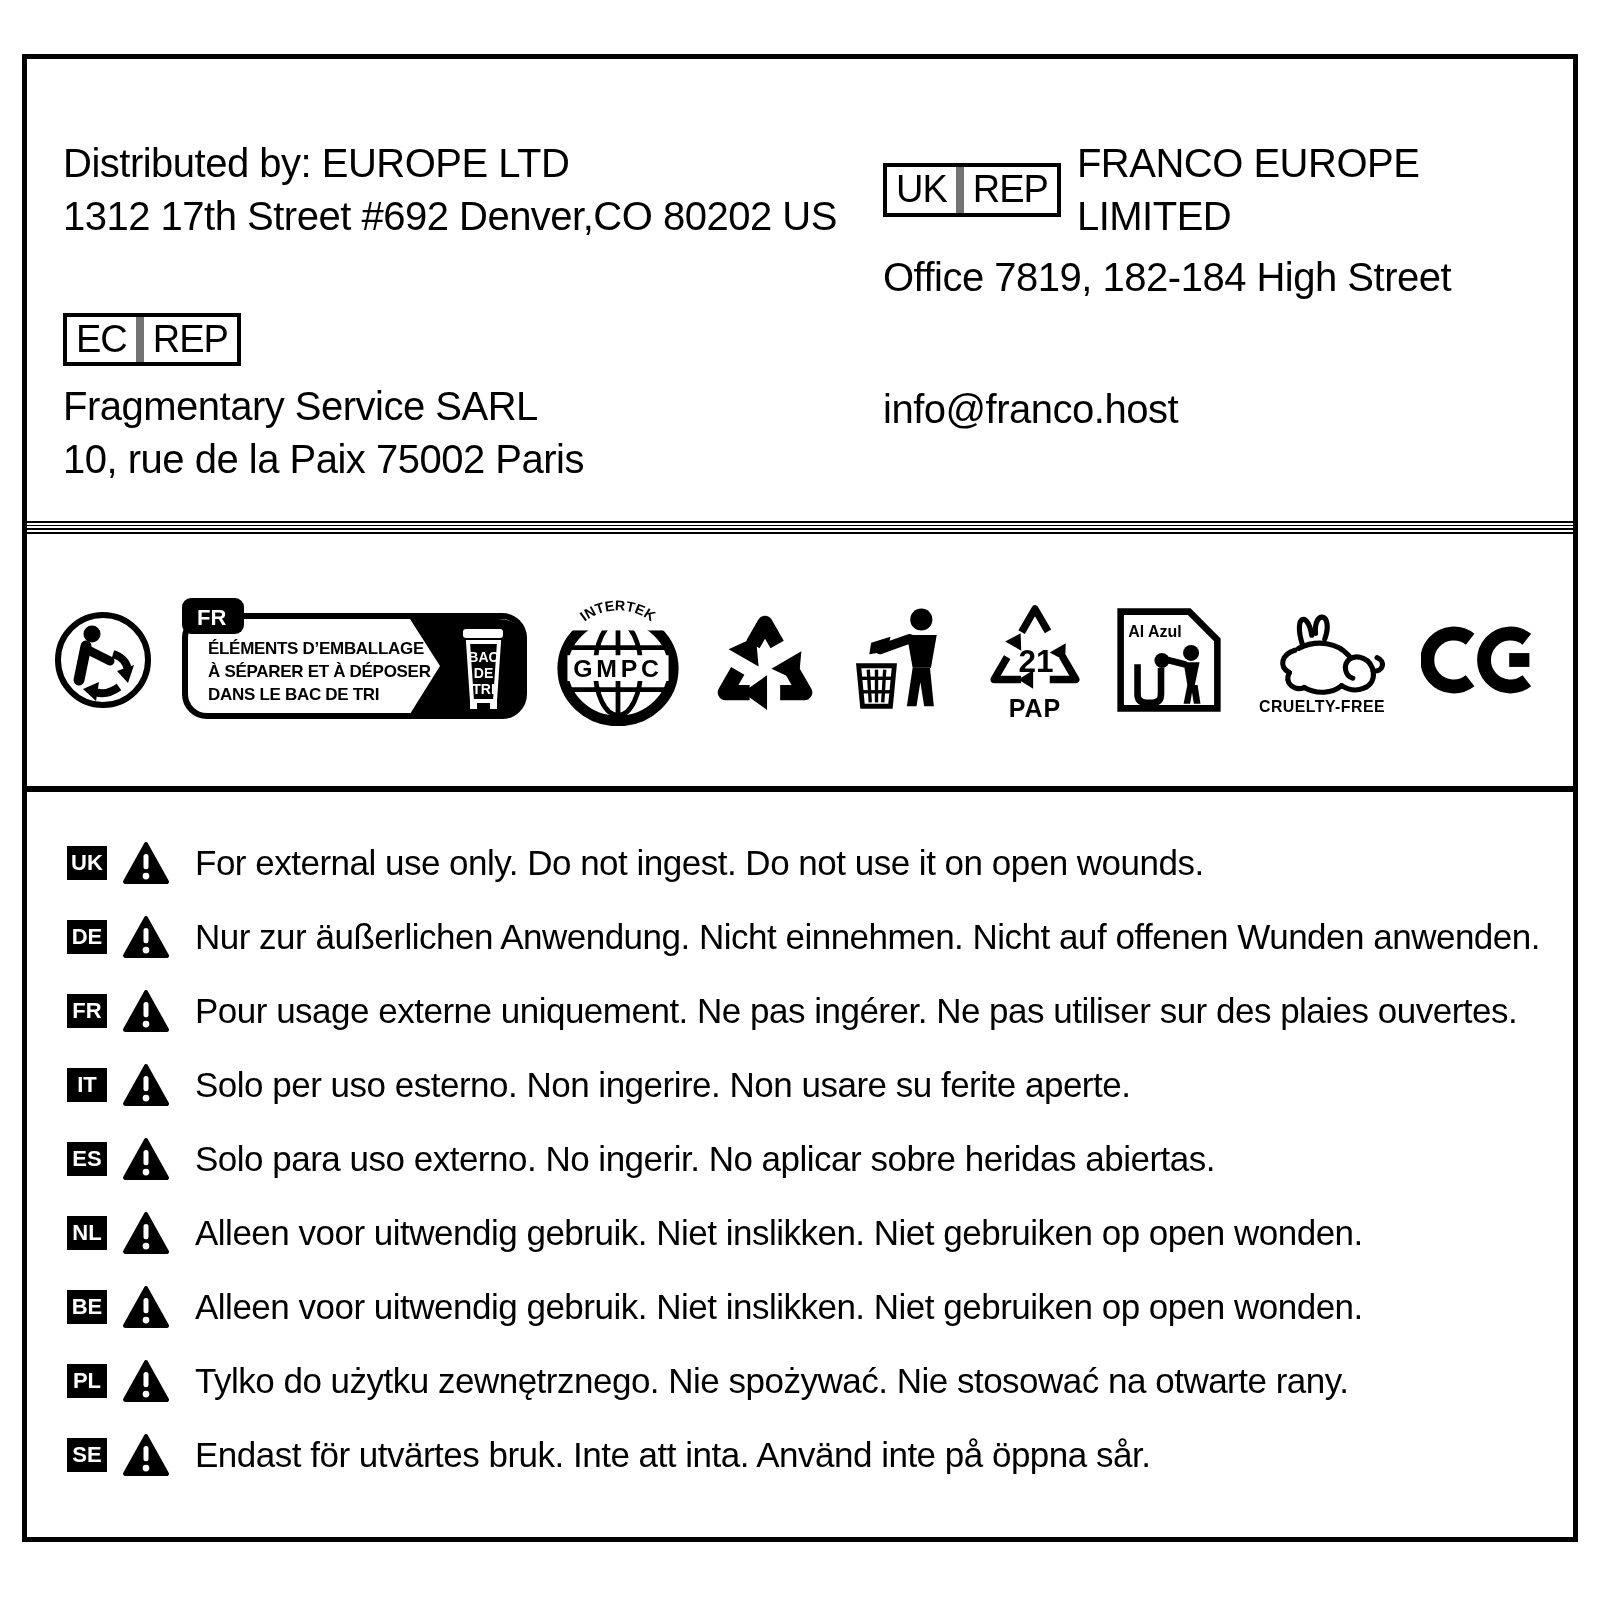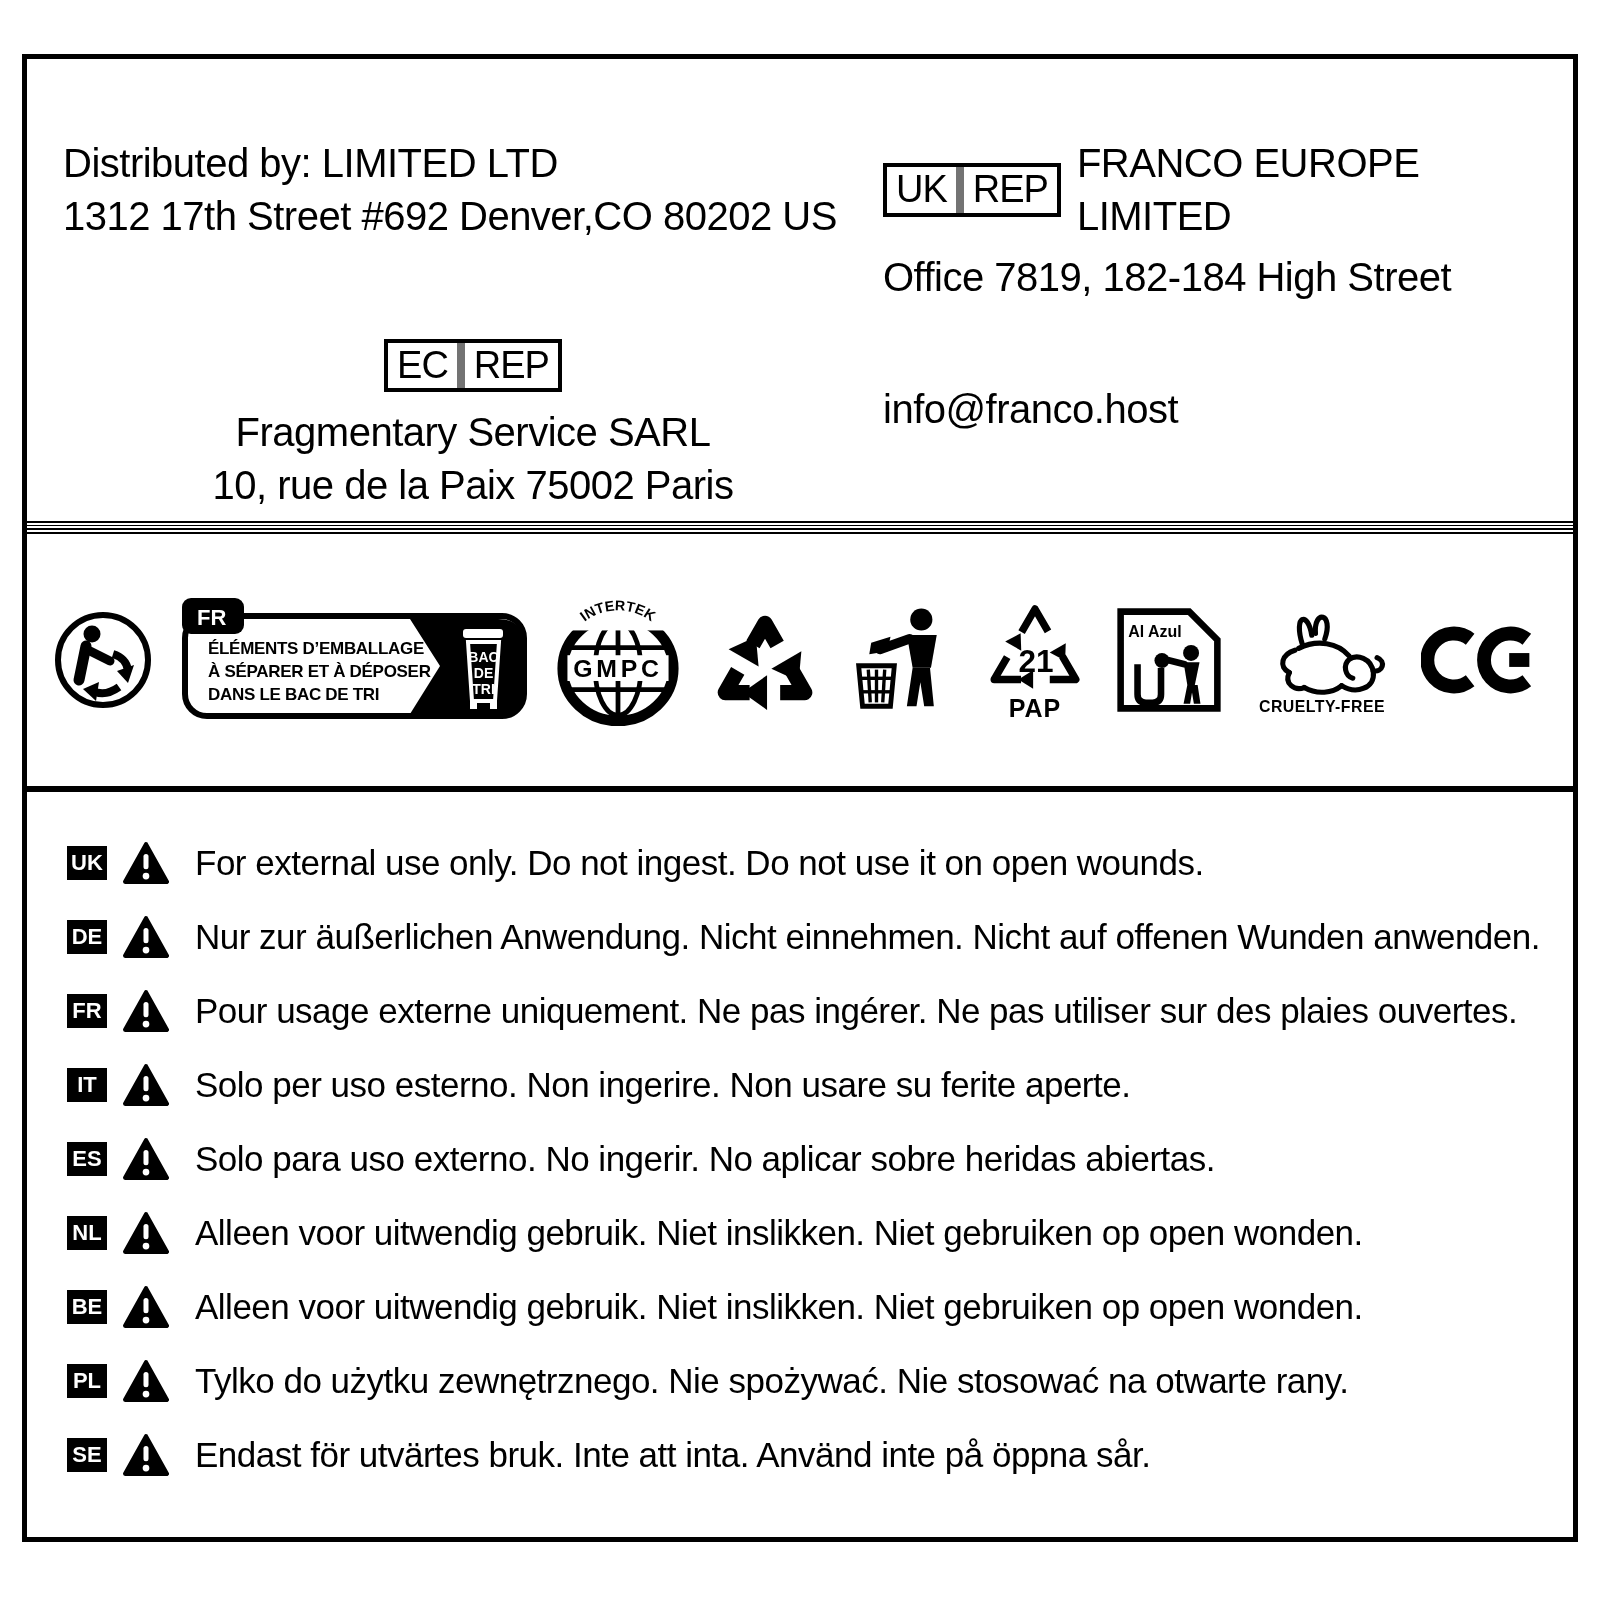--- a/index.html
+++ b/index.html
@@ -12,21 +12,21 @@
     border:5px solid #000;box-sizing:border-box;background:#fff;
   }
   
   .top-section{display:flex;padding:78px 30px 0 36px;box-sizing:border-box;height:462px;}
   .top-left{flex:1;}
   .top-right{width:660px;}
   .txt{font-size:40px;line-height:1.32;letter-spacing:-0.5px;}
   .rep-badge{display:inline-flex;border:4px solid #000;align-items:stretch;background:#fff;}
   .rep-cell{padding:1px 9px;font-size:38px;line-height:1.15;letter-spacing:-1px;}
   .rep-cell + .rep-cell{border-left:8px solid #737373;}
-  .ec-rep-block{margin-top:96px;text-align:center;}
+  .ec-rep-block{margin-top:70px;}
   .ec-rep-block .rep-badge{margin-bottom:14px;}
   .uk-row{display:flex;align-items:center;gap:16px;margin-bottom:8px;}
   .email-line{margin-top:80px;}
   
   .divider-lines{height:13px;background:repeating-linear-gradient(to bottom,#000 0 1.8px,#fff 1.8px 3.6px);}
   .divider-thick{height:6px;background:#000;}
   
   .symbols-section{height:252px;display:flex;align-items:center;justify-content:space-between;padding:0 26px;}
   .sym{flex:0 0 auto;display:flex;flex-direction:column;align-items:center;}
   .sr-only{position:absolute;width:1px;height:1px;overflow:hidden;clip:rect(0 0 0 0);}
@@ -41,21 +41,21 @@
   .warn-tri{margin-right:26px;flex:0 0 auto;}
   .warning-text{font-size:35px;letter-spacing:-0.5px;white-space:nowrap;}
 </style>
 </head>
 <body>
 
 <div class="label-box">
 
   <div class="top-section">
     <div class="top-left">
-      <div class="txt">Distributed by: LIMITED LTD</div>
+      <div class="txt">Distributed by: EUROPE LTD</div>
       <div class="txt">1312 17th Street #692 Denver,CO 80202 US</div>
       <div class="ec-rep-block">
         <span class="rep-badge">
           <span class="rep-cell">EC</span>
           <span class="rep-cell">REP</span>
         </span>
         <div class="txt">Fragmentary Service SARL</div>
         <div class="txt">10, rue de la Paix 75002 Paris</div>
       </div>
     </div>

